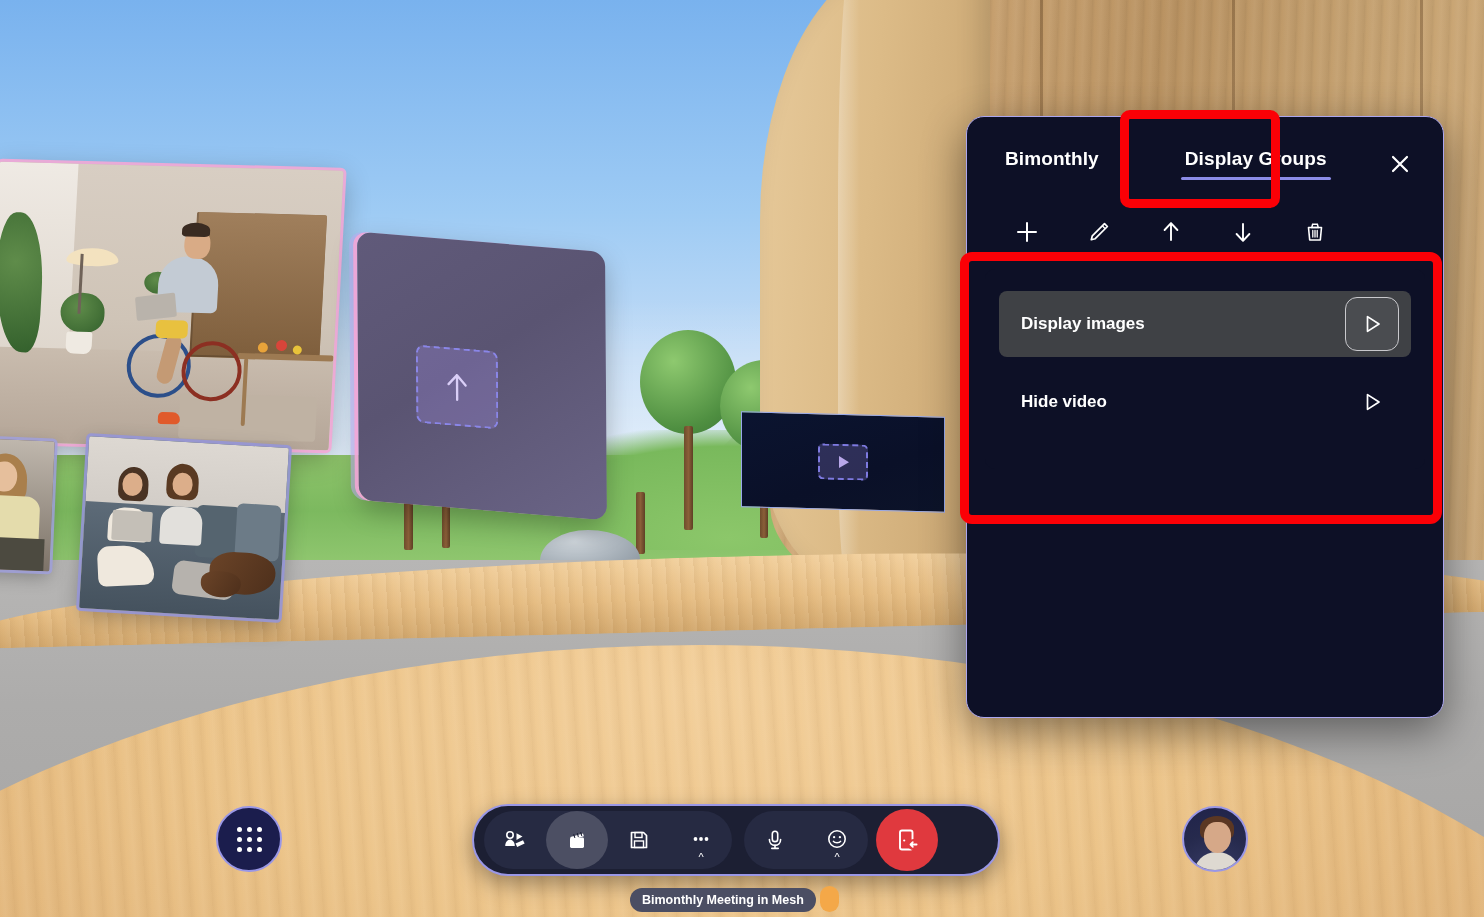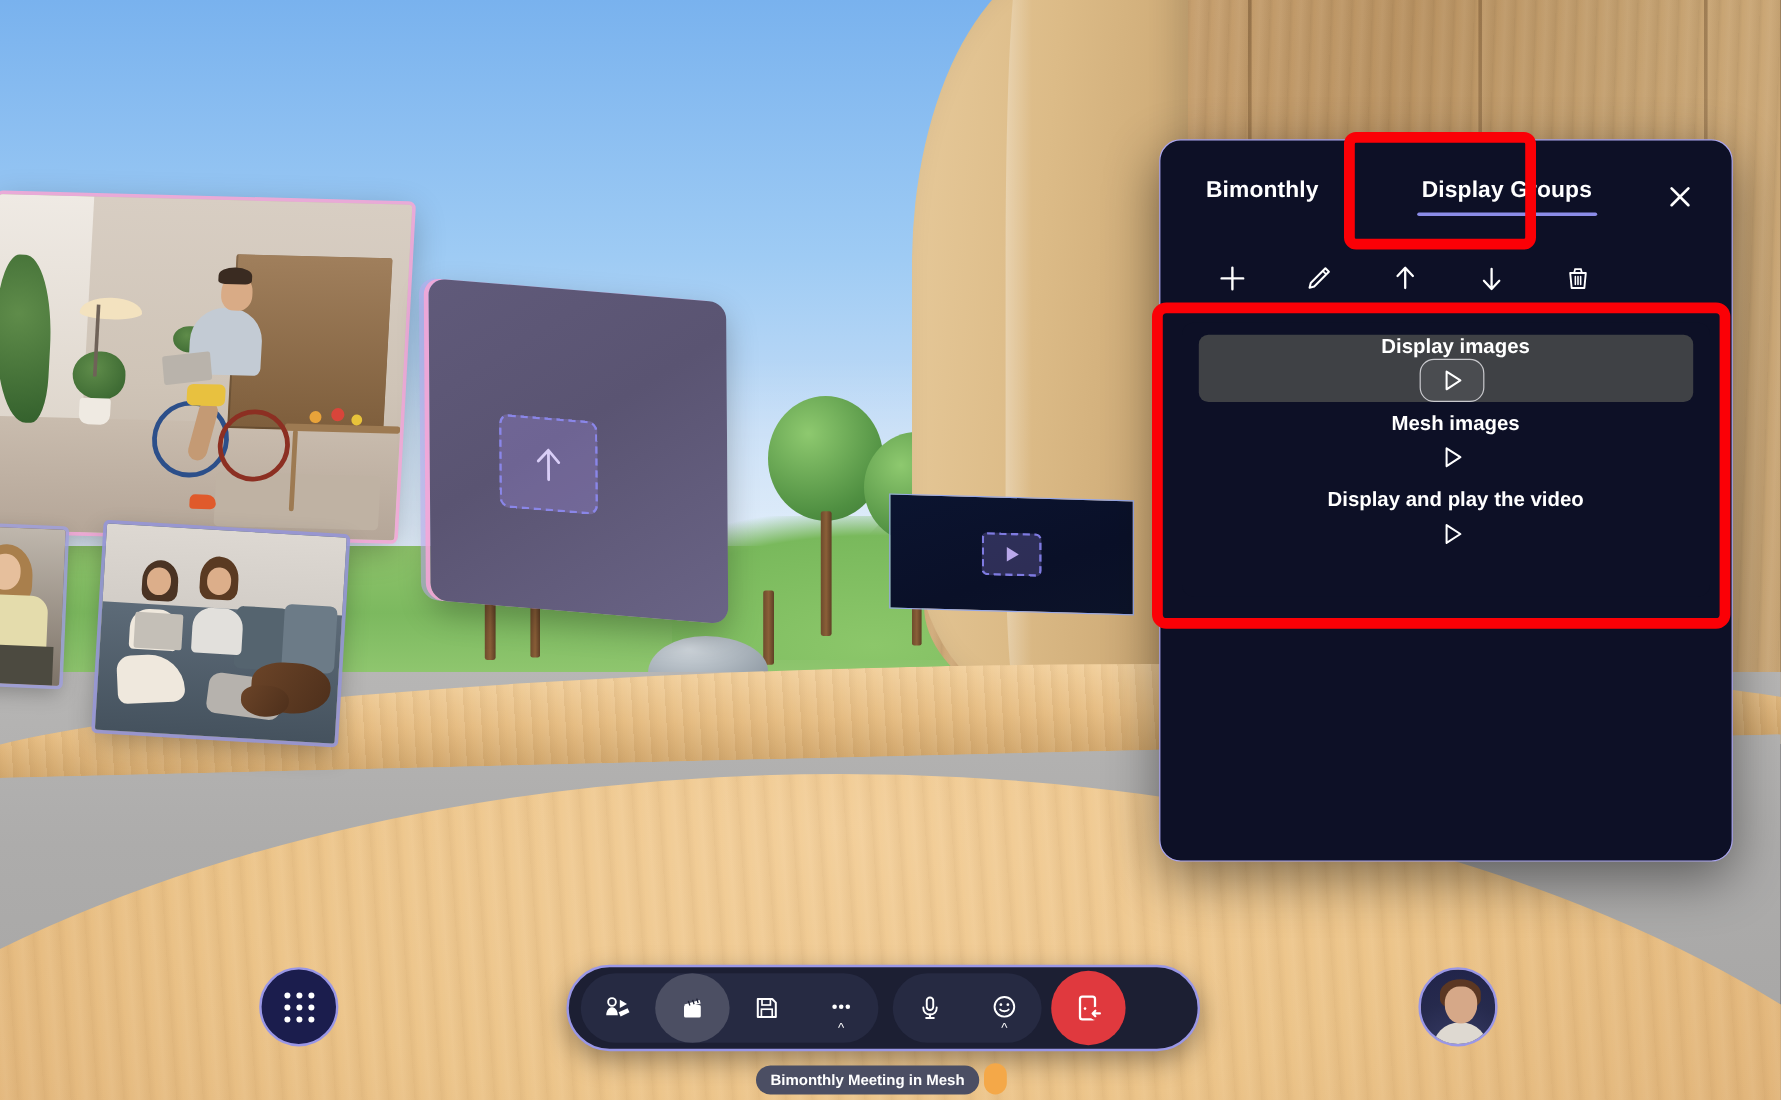--- a/index.html
+++ b/index.html
@@ -250,27 +250,26 @@
   .ag-tool svg { width:26px; height:26px; }
 
   .ag-list {
     margin:8px 18px 0 18px;
     background:#0d1026;
     border-radius:10px;
     padding:10px 0 26px 0;
   }
   .ag-row {
     position:relative;
-    height:56px; margin:0 14px 8px 14px;
+    height:66px; margin:12px 14px 8px 14px;
     display:flex; align-items:center; justify-content:space-between;
     padding:0 6px 0 22px;
     border-radius:8px;
     color:#fff; font-size:17px; font-weight:600;
     cursor:pointer;
-    flex-direction:column;
   }
   .ag-row.selected { background:#3f4145; }
   .ag-row-label { pointer-events:none; }
   .ag-play {
     width:54px; height:54px; margin-right:6px;
     display:flex; align-items:center; justify-content:center;
     border-radius:12px; cursor:pointer;
   }
   .ag-row.selected .ag-play { border:1.5px solid #c9c9cd; background:#4a4c50; }
   .ag-play svg { width:22px; height:22px; }
@@ -520,36 +519,28 @@
       <div class="ag-row selected">
         <span class="ag-row-label">Display images</span>
         <span class="ag-play">
           <svg viewBox="0 0 22 22">
             <path d="M6.5 3.6 L18 11 L6.5 18.4 Z" fill="none" stroke="#ffffff" stroke-width="1.7" stroke-linejoin="round"></path>
           </svg>
         </span>
       </div>
 
       <div class="ag-row">
-        <span class="ag-row-label">Mesh images</span>
+        <span class="ag-row-label">Hide video</span>
         <span class="ag-play">
           <svg viewBox="0 0 22 22">
             <path d="M6.5 3.6 L18 11 L6.5 18.4 Z" fill="none" stroke="#ffffff" stroke-width="1.7" stroke-linejoin="round"></path>
           </svg>
         </span>
       </div>
 
-      <div class="ag-row">
-        <span class="ag-row-label">Display and play the video</span>
-        <span class="ag-play">
-          <svg viewBox="0 0 22 22">
-            <path d="M6.5 3.6 L18 11 L6.5 18.4 Z" fill="none" stroke="#ffffff" stroke-width="1.7" stroke-linejoin="round"></path>
-          </svg>
-        </span>
-      </div>
 
     </div>
   </div>
 
   <div class="apps-btn">
     <span class="dots3">
       <i></i>
         <i></i>
         <i></i>
         <i></i>

